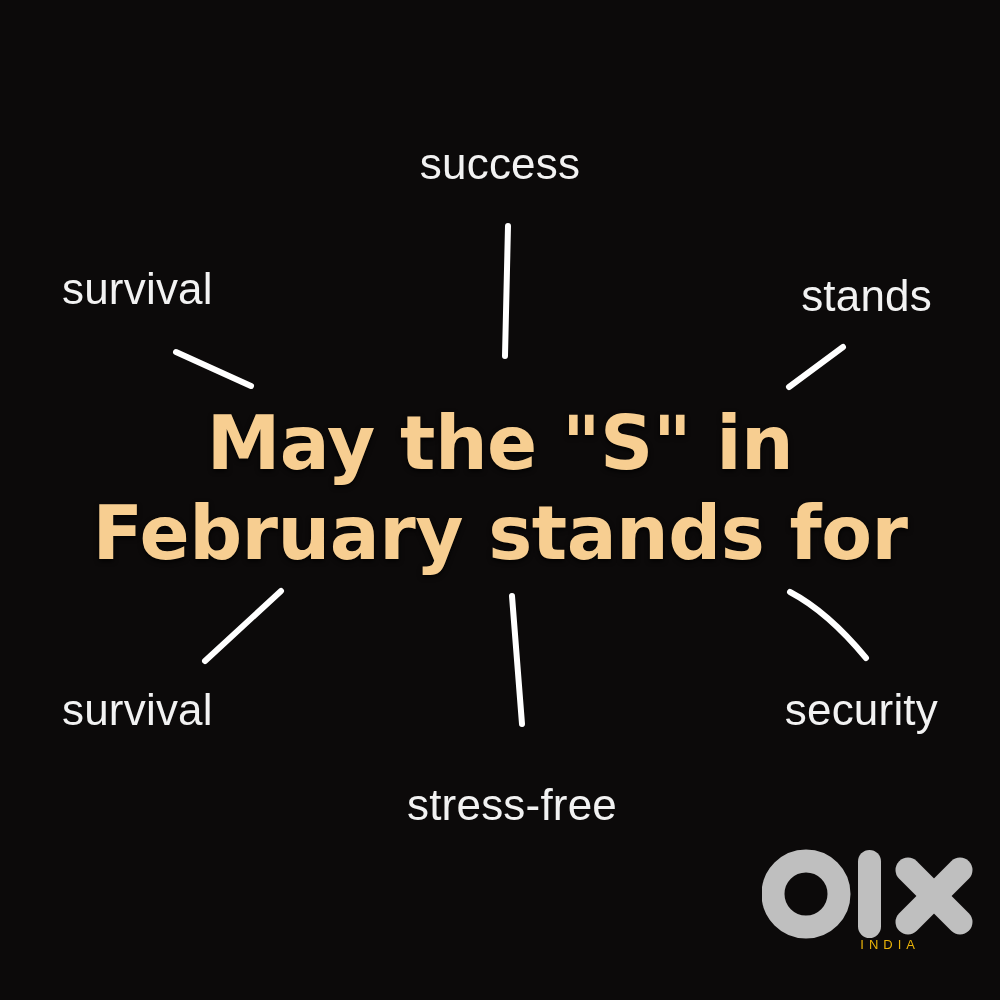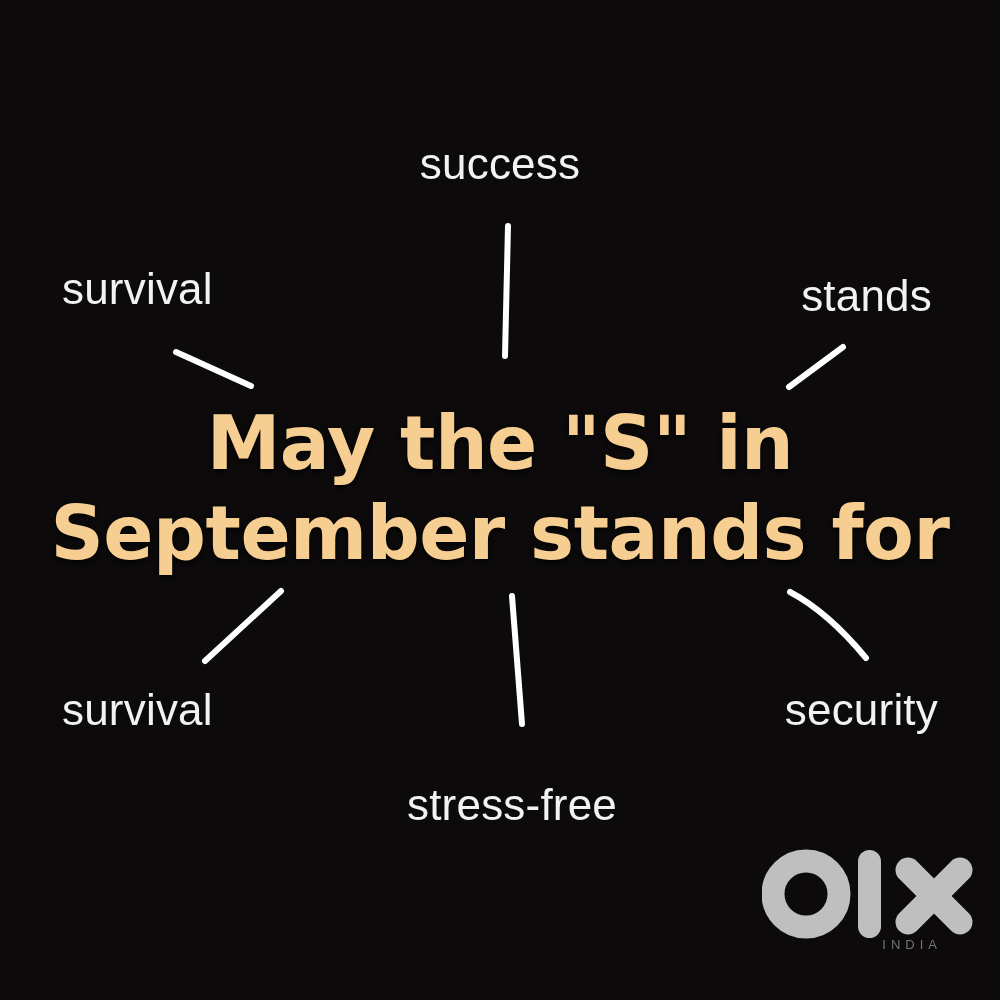--- a/index.html
+++ b/index.html
@@ -66,23 +66,23 @@
   #watermark {
     position: absolute;
     right: 26px;
     bottom: 42px;
     width: 212px;
     height: 110px;
   }
   #watermark svg { display: block; }
   .wm-india {
     position: absolute;
-    right: 32px;
+    right: 54px;
     bottom: 6px;
-    color: #737373;
+    color: #eab308;
     font-family: "Liberation Sans", sans-serif;
     font-size: 13px;
     font-weight: 400;
     letter-spacing: 5px;
     white-space: nowrap;
   }
 </style>
 </head>
 <body>
 
@@ -101,21 +101,21 @@
 
   <div class="kw kw-success">success</div>
   <div class="kw kw-survival">survival</div>
   <div class="kw kw-start">stands</div>
   <div class="kw kw-stability">survival</div>
   <div class="kw kw-security">security</div>
   <div class="kw kw-stressfree">stress-free</div>
 
   <div id="headline">
     <span class="hl-line">May the "S" in</span>
-    <span class="hl-line">September stands for</span>
+    <span class="hl-line">February stands for</span>
   </div>
 
   <div id="watermark">
     <svg width="212" height="92" viewBox="0 0 212 92">
 
       <circle cx="44" cy="46" r="33" fill="none" stroke="#bfbfbf" stroke-width="23"></circle>
 
       <rect x="96" y="2" width="23" height="88" rx="11.5" fill="#bfbfbf"></rect>
 
       <g stroke="#bfbfbf" stroke-width="25" stroke-linecap="round">

